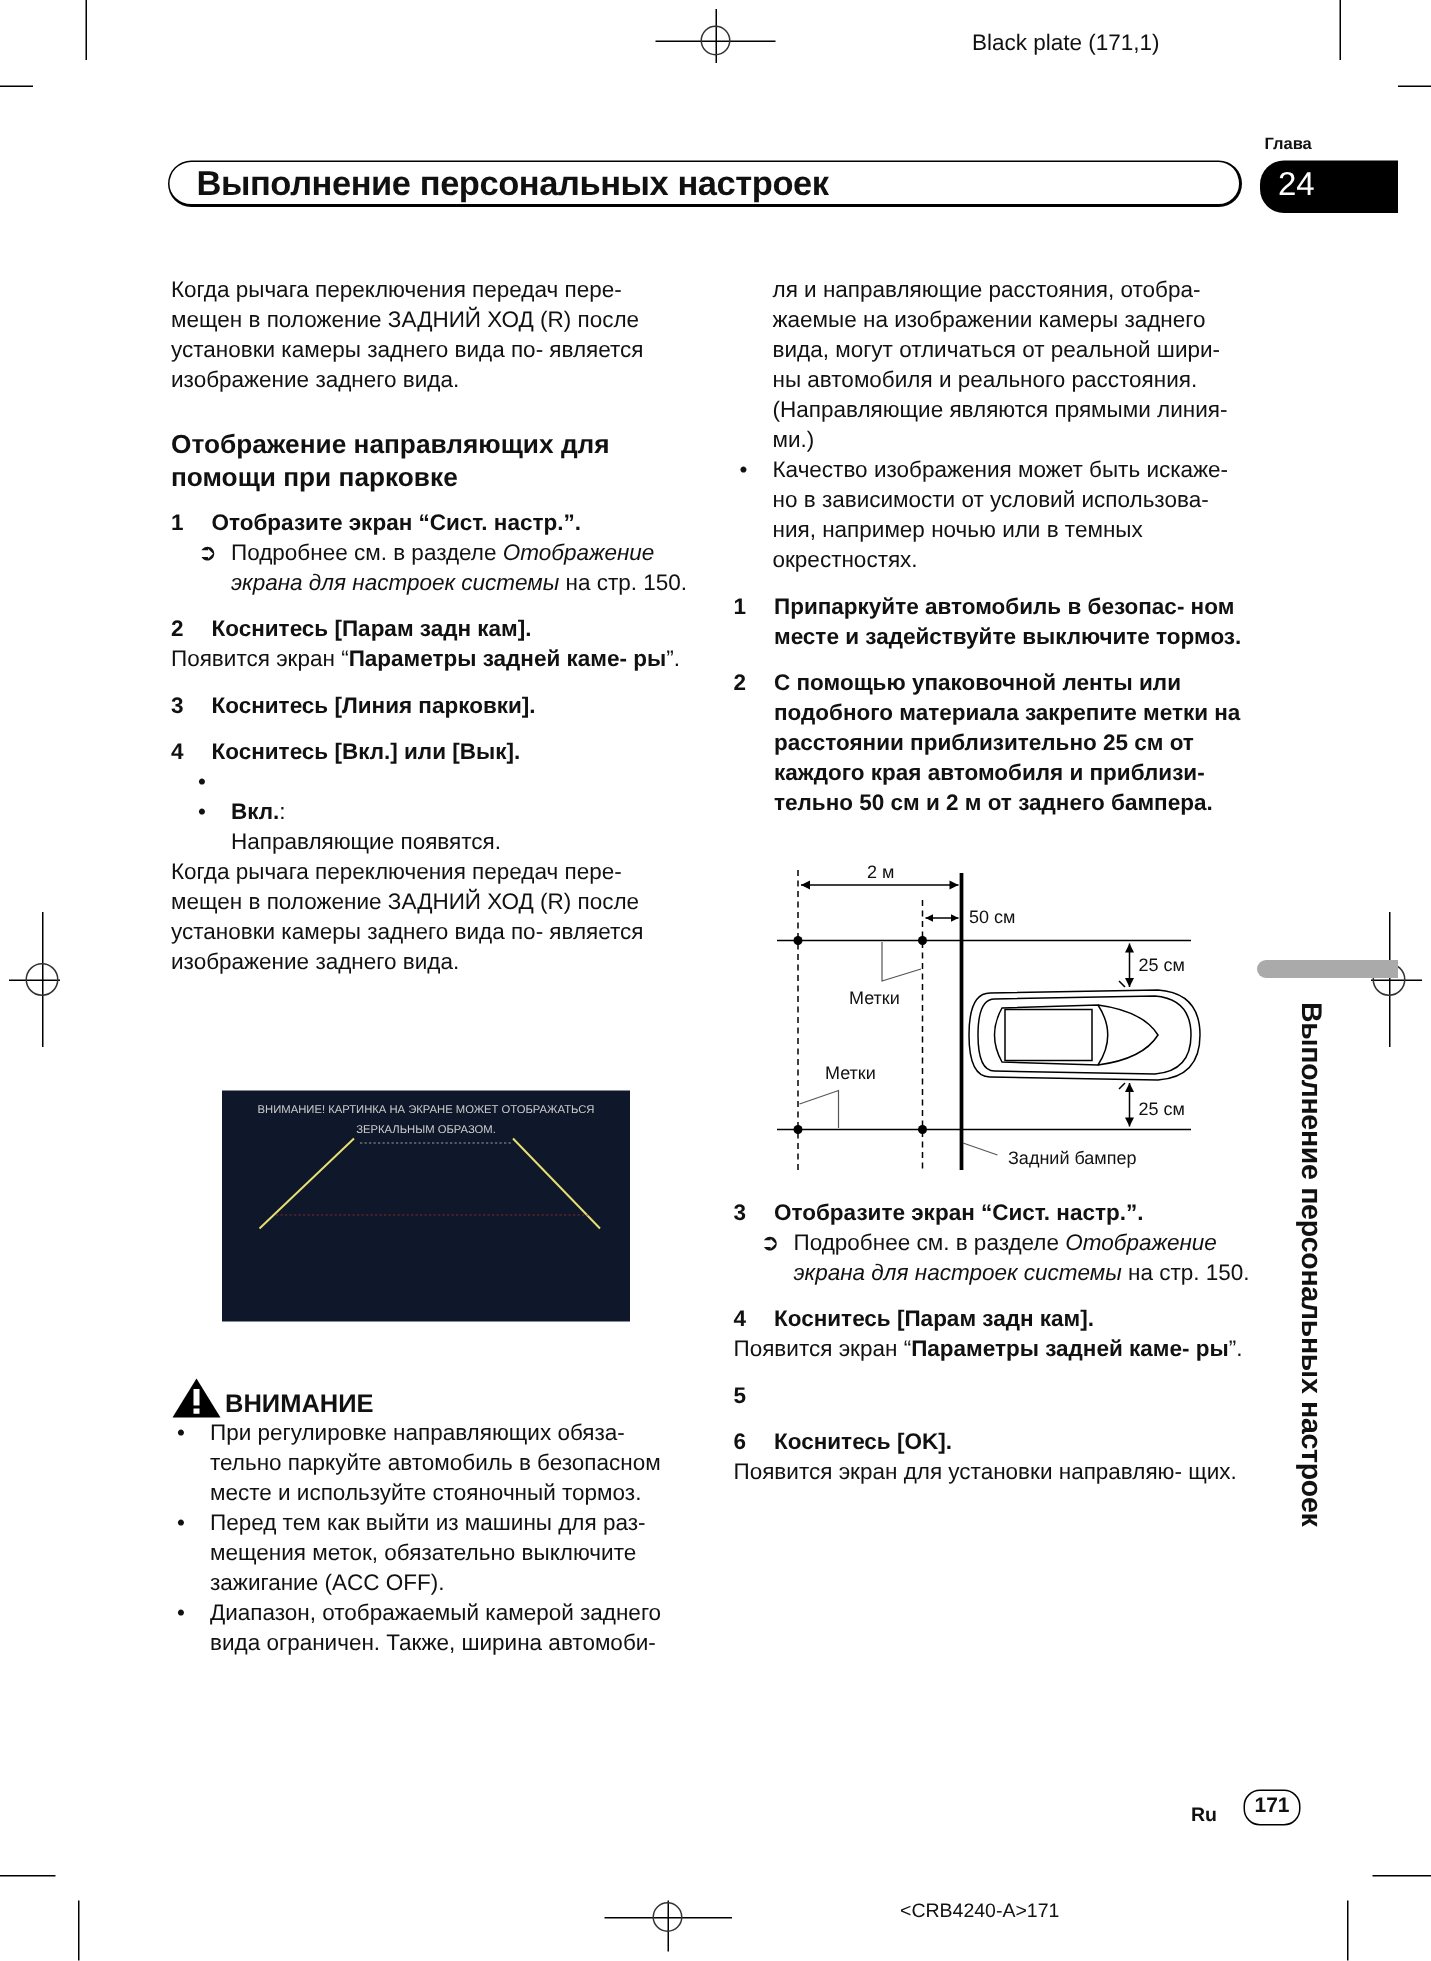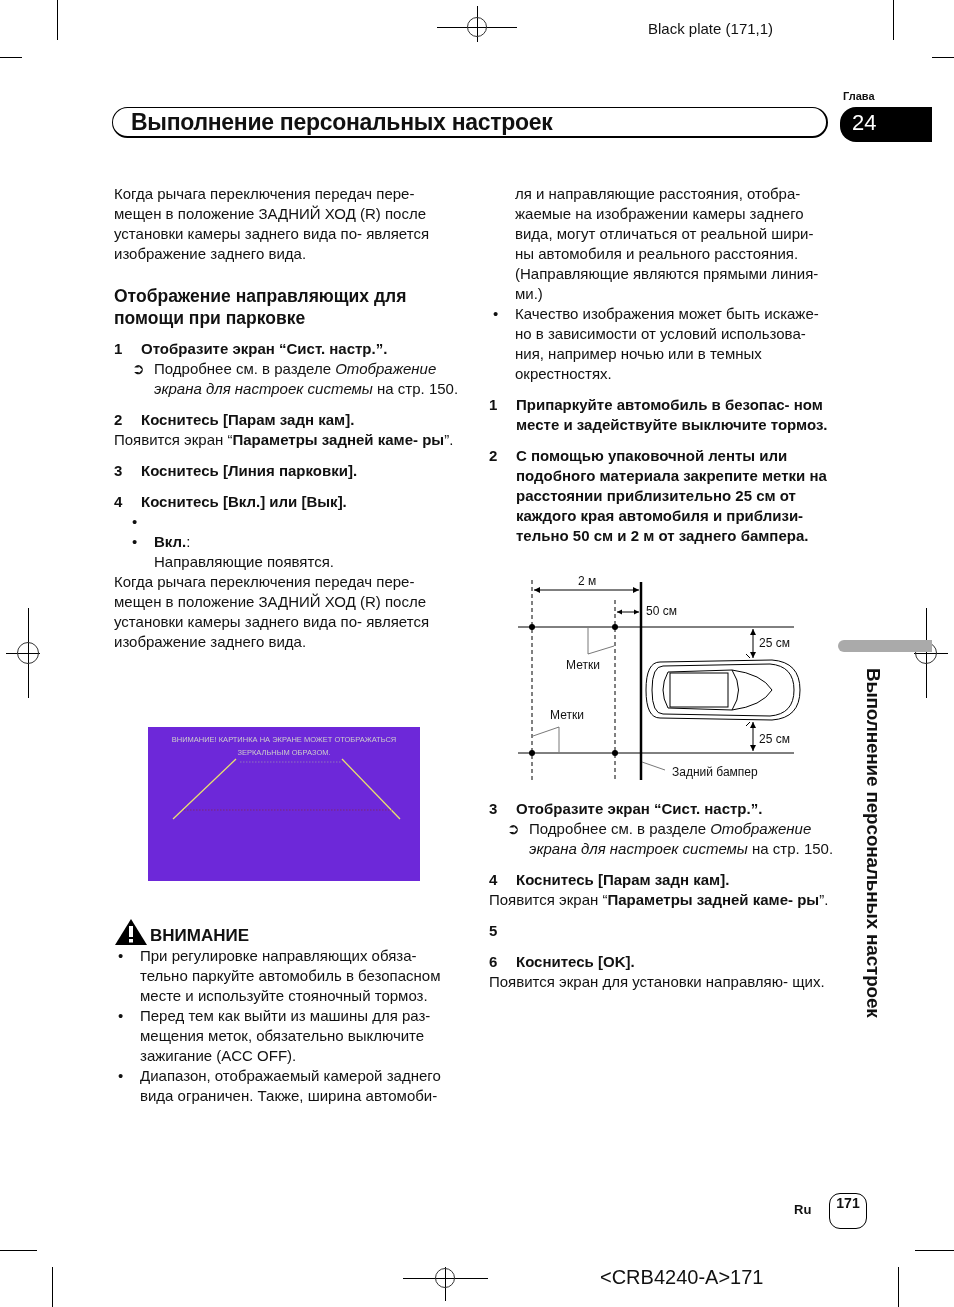--- a/index.html
+++ b/index.html
@@ -23,27 +23,27 @@
   .h2 { font-weight: bold; font-size: 17.5px; line-height: 22px; }
   .h1 { font-weight: bold; font-size: 21px; line-height: 25px; }
   .step { font-weight: bold; display: flex; }
   .step .n { width: 27px; flex: none; }
   .sub { display: flex; padding-left: 18px; }
   .sub .b { width: 22px; flex: none; }
   .bul { display: flex; }
   .bul .b { width: 22px; flex: none; padding-left: 4px; }
   .gap { height: 11px; }
   .gap2 { height: 21px; }
-  .cam { position: absolute; left: 148px; top: 727px; width: 272px; height: 154px; background: #6d28d9; }
+  .cam { position: absolute; left: 148px; top: 727px; width: 272px; height: 154px; background: #0f172a; }
   .cam-text { position: absolute; left: 0; width: 100%; text-align: center; color: #ccc; font-size: 7.5px; line-height: 13px; top: 6px; }
   .side-tab { position: absolute; left: 838px; top: 640px; width: 94px; height: 12px; background: #aaa; border-radius: 6px 0 0 6px; }
   .side-text { position: absolute; left: 862px; top: 668px; writing-mode: vertical-rl; font-size: 19px; font-weight: bold; white-space: nowrap; letter-spacing: -0.2px; }
-  .pageno { position: absolute; left: 829px; top: 1193px; width: 38px; height: 36px; border: 1.5px solid #000; border-radius: 11px; box-sizing: border-box; text-align: center; font-weight: bold; font-size: 14px; line-height: 19px; }
+  .pageno { position: absolute; left: 829px; top: 1193px; width: 38px; height: 24px; border: 1.5px solid #000; border-radius: 11px; box-sizing: border-box; text-align: center; font-weight: bold; font-size: 14px; line-height: 19px; }
   .ru { position: absolute; left: 794px; top: 1202px; font-weight: bold; font-size: 13px; }
-  .footer { position: absolute; left: 600px; top: 1266px; font-size: 20px; }
+  .footer { position: absolute; left: 600px; top: 1266px; font-size: 13px; }
   .diag-label { position: absolute; font-size: 12px; }
 </style>
 </head>
 <body>
 
 <div class="crop-v" style="left:57px;top:0;height:40px;"></div>
 <div class="crop-v" style="left:893px;top:0;height:40px;"></div>
 <div class="crop-h" style="left:0;top:57px;width:22px;"></div>
 <div class="crop-h" style="left:932px;top:57px;width:22px;"></div>
 <div class="crop-h" style="left:437px;top:27px;width:80px;"></div>

